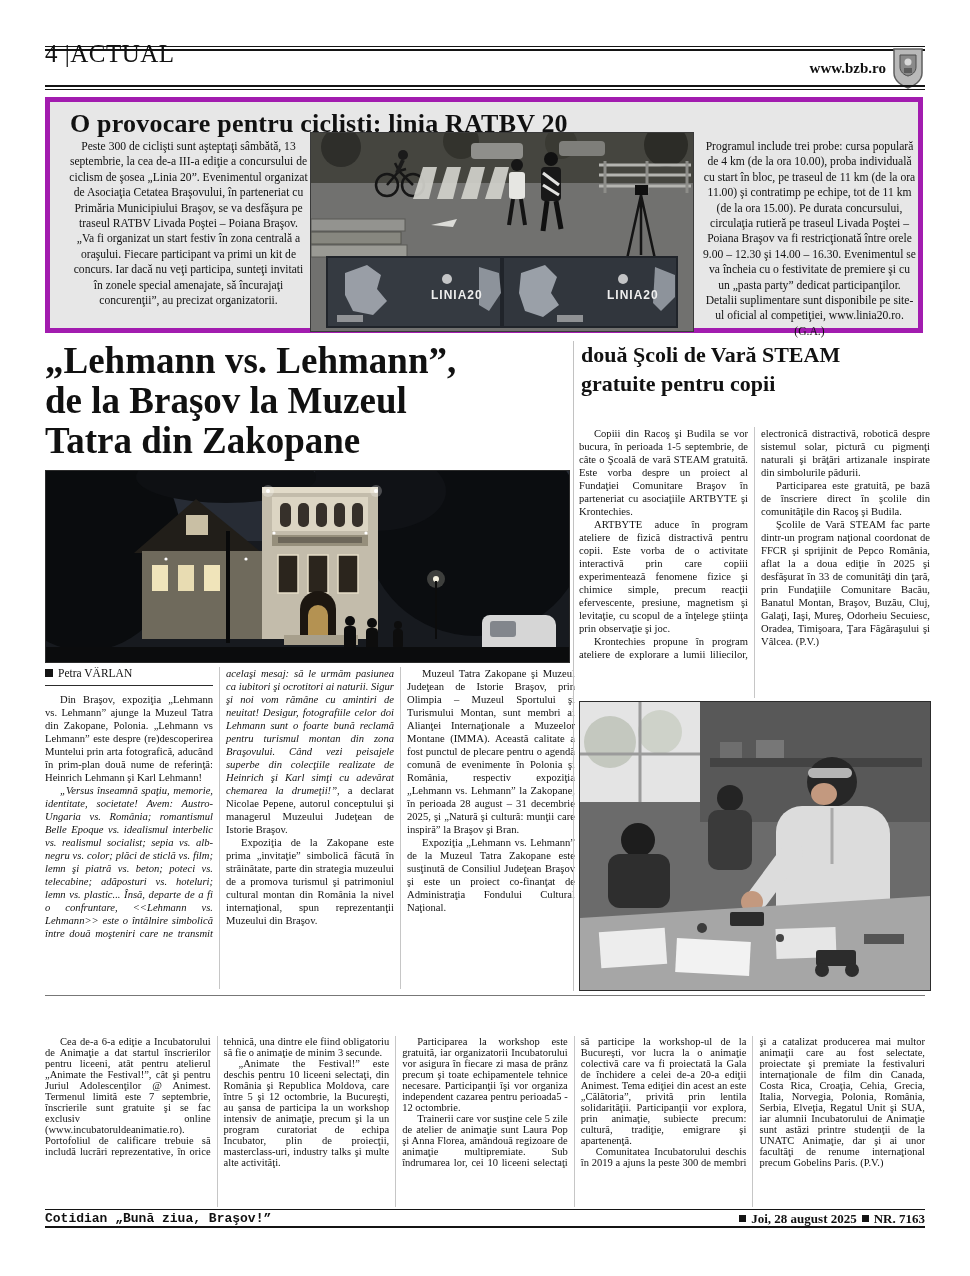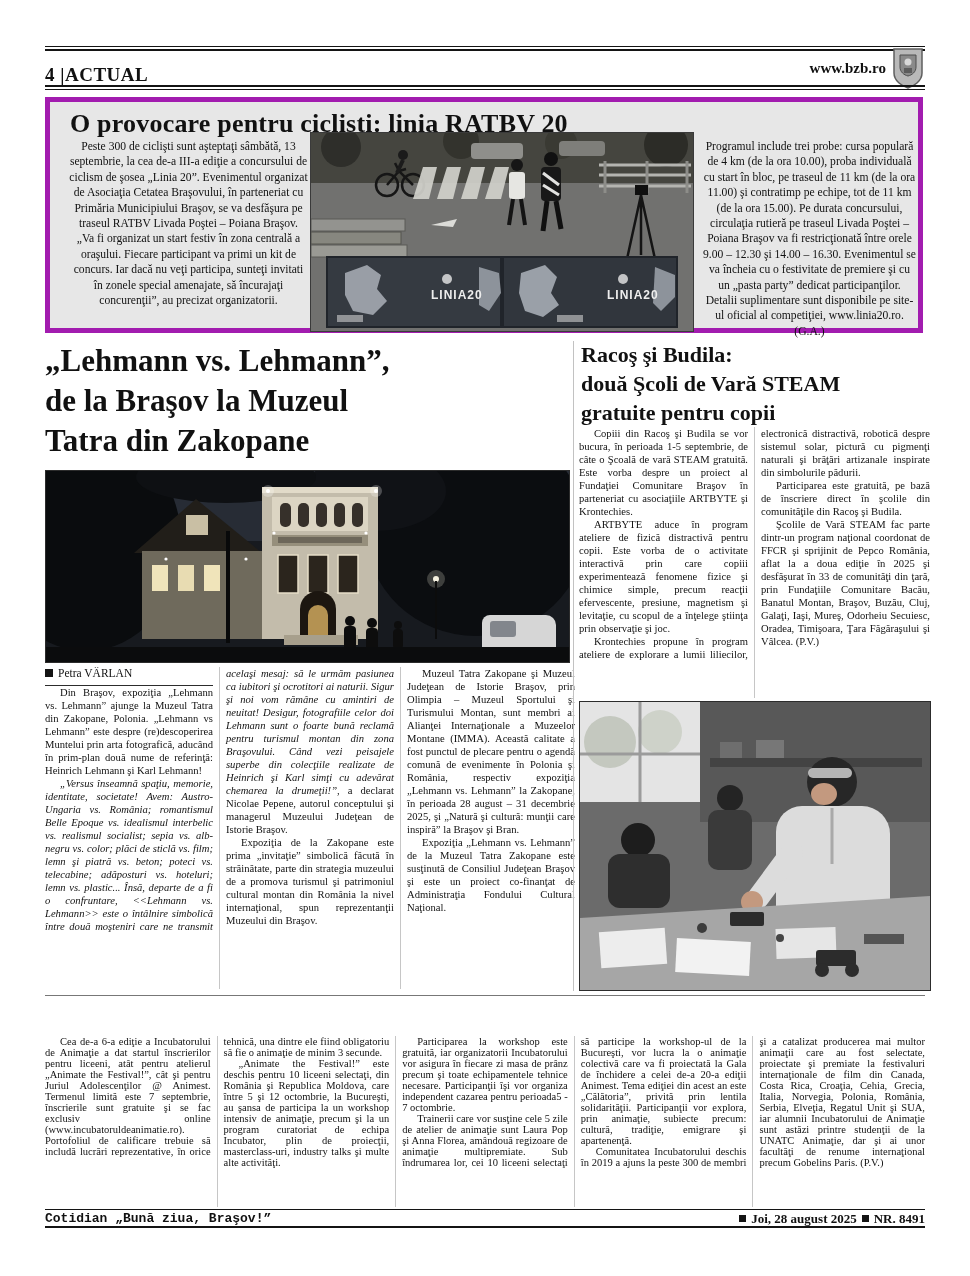--- a/index.html
+++ b/index.html
@@ -2,41 +2,41 @@
 <html><head>
 <meta charset="utf-8">
 <style>
   html,body{margin:0;padding:0;background:#d8d8d8;}
   #page{position:relative;width:970px;height:1276px;background:#ffffff;
         font-family:"Liberation Serif",serif;color:#111;overflow:hidden;margin:0 auto;}
   .abs{position:absolute;}
   .rule{background:#141414;}
 
   
-  .page-label{left:45px;top:64px;font-size:19px;font-weight:bold;letter-spacing:.5px;}
+  .page-label{left:45px;top:40px;font-size:25px;font-weight:normal;letter-spacing:.5px;}
   .site-url{right:84px;top:60px;font-size:15px;font-weight:bold;}
 
   
   .cyclingbox{left:45px;top:97px;width:878px;height:236px;background:#e7e7e7;border:5px solid #a21caf;box-sizing:border-box;}
   .cycling-title{left:20px;top:7px;font-size:26px;font-weight:bold;letter-spacing:.2px;}
   .boxcol{font-size:11.6px;line-height:15.4px;text-align:center;}
   .boxcol-left{left:19px;top:37px;width:239px;}
   .boxcol-right{left:653px;top:37px;width:213px;}
   .cycling-photo{left:260px;top:30px;width:382px;height:198px;border:1px solid #3a3a3a;background:#a16207;}
 
   
   .bodytext{font-size:10.6px;line-height:13px;text-align:justify;}
   .bodytext p{margin:0;text-indent:15px;}
   .it{font-style:italic;}
 
   
-  .lehmann-headline{left:45px;top:341px;width:535px;font-size:31px;line-height:40px;font-weight:bold;}
+  .lehmann-headline{left:45px;top:341px;width:535px;font-size:37px;line-height:40px;font-weight:bold;}
   .museum-photo{left:45px;top:470px;width:523px;height:191px;border:1px solid #2c2c2c;background:#15181d;}
   .lehmann-body{left:45px;top:667px;width:530px;height:322px;column-count:3;column-gap:13px;column-rule:1px solid #c6c6c6;overflow:hidden;}
-  .byline{font-size:11.5px;border-bottom:1px solid #2c2c2c;padding-bottom:5px;}
+  .byline{font-size:11.5px;border-bottom:1px solid #2c2c2c;padding-bottom:5px;margin-bottom:7px;}
   .sq{display:inline-block;width:8px;height:8px;background:#141414;margin-right:5px;}
 
   
   .vdiv{left:573px;top:341px;width:1px;height:650px;background:#c2c2c2;}
   .steam-headline{left:581px;top:340px;width:348px;font-size:22px;line-height:29px;font-weight:bold;}
   .steam-body{left:579px;top:427px;width:351px;height:271px;column-count:2;column-gap:13px;column-rule:1px solid #c6c6c6;overflow:hidden;}
   .steam-photo{left:579px;top:701px;width:350px;height:288px;border:1px solid #2c2c2c;background:#6b6b6b;}
 
   
   .liceenii-rule{left:45px;top:995px;width:880px;height:1px;background:#777;}
@@ -222,21 +222,20 @@
     <p>Din Braşov, expoziţia „Lehmann vs. Lehmann” ajunge la Muzeul Tatra din Zakopane, Polonia. „Lehmann vs Lehmann” este despre (re)descoperirea Muntelui prin arta fotografică, aducând în prim-plan două nume de referinţă: Heinrich Lehmann şi Karl Lehmann!</p>
     <p><span class="it">„Versus înseamnă spaţiu, memorie, identitate, societate! Avem: Austro-Ungaria vs. România; romantismul Belle Epoque vs. idealismul interbelic vs. realismul socialist; sepia vs. alb-negru vs. color; plăci de sticlă vs. film; lemn şi piatră vs. beton; poteci vs. telecabine; adăposturi vs. hoteluri; lemn vs. plastic... Însă, departe de a fi o confruntare, &lt;&lt;Lehmann vs. Lehmann&gt;&gt; este o întâlnire simbolică între două moşteniri care ne transmit acelaşi mesaj: să le urmăm pasiunea ca iubitori şi ocrotitori ai naturii. Sigur şi noi vom rămâne cu amintiri de neuitat! Desigur, fotografiile celor doi Lehmann sunt o foarte bună reclamă pentru turismul montan din zona Braşovului. Când vezi peisajele superbe din colecţiile realizate de Heinrich şi Karl simţi cu adevărat chemarea la drumeţii!”</span><span>, a declarat Nicolae Pepene, autorul conceptului şi managerul Muzeului Judeţean de Istorie Braşov.</span></p>
     <p>Expoziţia de la Zakopane este prima „invitaţie” simbolică făcută în străinătate, parte din strategia muzeului de a promova turismul şi patrimoniul cultural montan din România la nivel internaţional, spun reprezentanţii Muzeului din Braşov.</p>
     <p>Muzeul Tatra Zakopane şi Muzeul Judeţean de Istorie Braşov, prin Olimpia – Muzeul Sportului şi Turismului Montan, sunt membri ai Alianţei Internaţionale a Muzeelor Montane (IMMA). Această calitate a fost punctul de plecare pentru o agendă comună de evenimente în Polonia şi România, respectiv expoziţia „Lehmann vs. Lehmann” la Zakopane, în perioada 28 august – 31 decembrie 2025, şi „Natură şi cultură: munţii care inspiră” la Braşov şi Bran.</p>
     <p>Expoziţia „Lehmann vs. Lehmann” de la Muzeul Tatra Zakopane este susţinută de Consiliul Judeţean Braşov şi este un proiect co-finanţat de Administraţia Fondului Cultural Naţional.</p>
   </div>
 
   <div class="abs vdiv"></div>
 
   <div class="abs steam-headline">
-    <div>Racoş şi Budila:</div>
     <div>două Şcoli de Vară STEAM</div>
     <div>gratuite pentru copii</div>
   </div>
 
   <div class="abs bodytext steam-body">
     <p>Copiii din Racoş şi Budila se vor bucura, în perioada 1-5 septembrie, de câte o Şcoală de vară STEAM gratuită. Este vorba despre un proiect al Fundaţiei Comunitare Braşov în parteneriat cu asociaţiile ARTBYTE şi Krontechies.</p>
     <p>ARTBYTE aduce în program ateliere de fizică distractivă pentru copii. Este vorba de o activitate interactivă prin care copiii experimentează fenomene fizice şi chimice simple, precum reacţii efervescente, presiune, magnetism şi levitaţie, cu scopul de a înţelege ştiinţa prin observaţie şi joc.</p>
     <p>Krontechies propune în program ateliere de explorare a lumii liliecilor, electronică distractivă, robotică despre sistemul solar, pictură cu pigmenţi naturali şi brăţări artizanale inspirate din simbolurile pădurii.</p>
     <p>Participarea este gratuită, pe bază de înscriere direct în şcolile din comunităţile din Racoş şi Budila.</p>
     <p>Şcolile de Vară STEAM fac parte dintr-un program naţional coordonat de FFCR şi sprijinit de Pepco România, aflat la a doua ediţie în 2025 şi desfăşurat în 33 de comunităţi din ţară, prin Fundaţiile Comunitare Bacău, Banatul Montan, Braşov, Buzău, Cluj, Galaţi, Iaşi, Mureş, Odorheiu Secuiesc, Oradea, Timişoara, Ţara Făgăraşului şi Vâlcea. (P.V.)</p>
@@ -284,25 +283,25 @@
       <rect x="284" y="232" width="40" height="10" fill="#545454"></rect>
       <circle cx="122" cy="226" r="5" fill="#3c3c3c"></circle>
         <circle cx="200" cy="236" r="4" fill="#454545"></circle>
     </svg>
   </div>
 
   <div class="abs liceenii-rule"></div>
   <div class="abs bodytext liceenii-body">
     <p>Cea de-a 6-a ediţie a Incubatorului de Animaţie a dat startul înscrierilor pentru liceeni, atât pentru atelierul „Animate the Festival!”, cât şi pentru Juriul Adolescenţilor @ Animest. Termenul limită este 7 septembrie, înscrierile sunt gratuite şi se fac exclusiv online (www.incubatoruldeanimatie.ro). Portofoliul de calificare trebuie să includă lucrări reprezentative, în orice tehnică, una dintre ele fiind obligatoriu să fie o animaţie de minim 3 secunde.</p>
     <p>„Animate the Festival!” este deschis pentru 10 liceeni selectaţi, din România şi Republica Moldova, care între 5 şi 12 octombrie, la Bucureşti, au şansa de participa la un workshop intensiv de animaţie, precum şi la un program curatoriat de echipa Incubator, plin de proiecţii, masterclass-uri, industry talks şi multe alte activităţi.</p>
-    <p>Participarea la workshop este gratuită, iar organizatorii Incubatorului vor asigura în fiecare zi masa de prânz precum şi toate echipamentele tehnice necesare. Participanţii îşi vor organiza independent cazarea pentru perioada5 - 7 octombrie.</p>
+    <p>Participarea la workshop este gratuită, iar organizatorii Incubatorului vor asigura în fiecare zi masa de prânz precum şi toate echipamentele tehnice necesare. Participanţii îşi vor organiza independent cazarea pentru perioada5 - 12 octombrie.</p>
     <p>Trainerii care vor susţine cele 5 zile de atelier de animaţie sunt Laura Pop şi Anna Florea, amândouă regizoare de animaţie multipremiate. Sub îndrumarea lor, cei 10 liceeni selectaţi să participe la workshop-ul de la Bucureşti, vor lucra la o animaţie colectivă care va fi proiectată la Gala de închidere a celei de-a 20-a ediţii Animest. Tema ediţiei din acest an este „Călătoria”, privită prin lentila solidarităţii. Participanţii vor explora, prin animaţie, subiecte precum: cultură, tradiţie, emigrare şi apartenenţă.</p>
     <p>Comunitatea Incubatorului deschis în 2019 a ajuns la peste 300 de membri şi a catalizat producerea mai multor animaţii care au fost selectate, proiectate şi premiate la festivaluri internaţionale de film din Canada, Costa Rica, Croaţia, Cehia, Grecia, Italia, Norvegia, Polonia, România, Serbia, Elveţia, Regatul Unit şi SUA, iar alumnii Incubatorului de Animaţie sunt astăzi printre studenţii de la UNATC Animaţie, dar şi ai unor facultăţi de renume internaţional precum Gobelins Paris. (P.V.)</p>
   </div>
 
   <div class="abs rule" style="left:45px;top:1209px;width:880px;height:1px;"></div>
   <div class="abs footer-brand">Cotidian „Bună ziua, Braşov!”</div>
   <div class="abs footer-right">
-    <span class="fsq"></span><span>Joi, 28 august 2025</span><span class="fsq"></span><span>NR. 8491</span>
+    <span class="fsq"></span><span>Joi, 28 august 2025</span><span class="fsq"></span><span>NR. 7163</span>
   </div>
   <div class="abs rule" style="left:45px;top:1226px;width:880px;height:2px;"></div>
 
 </div>
 
 </body></html>

